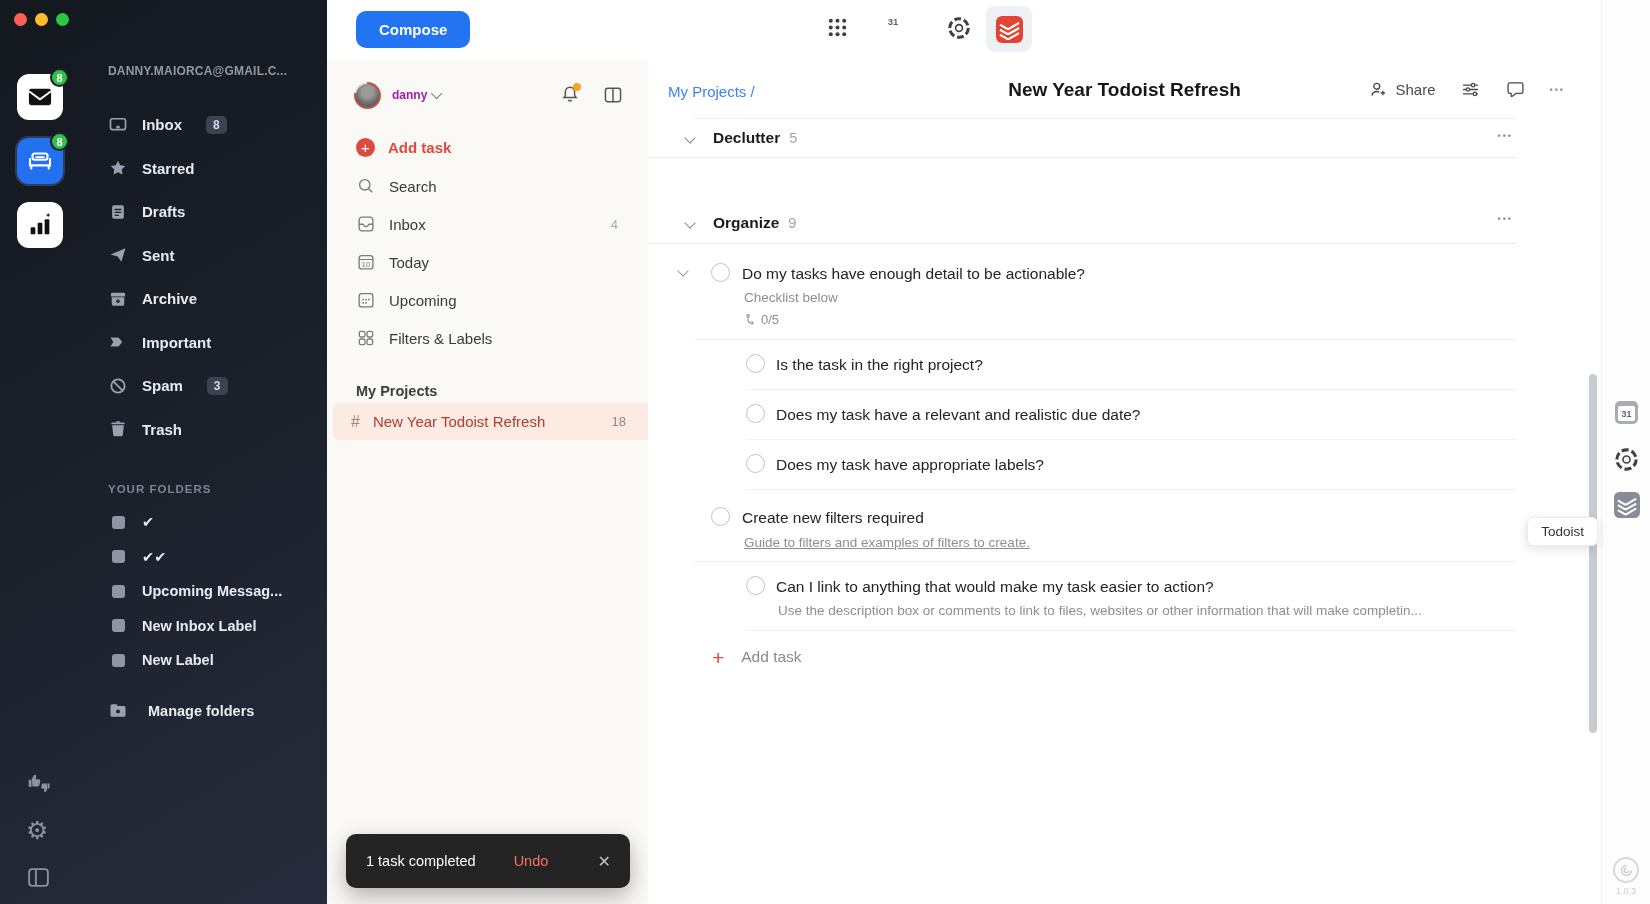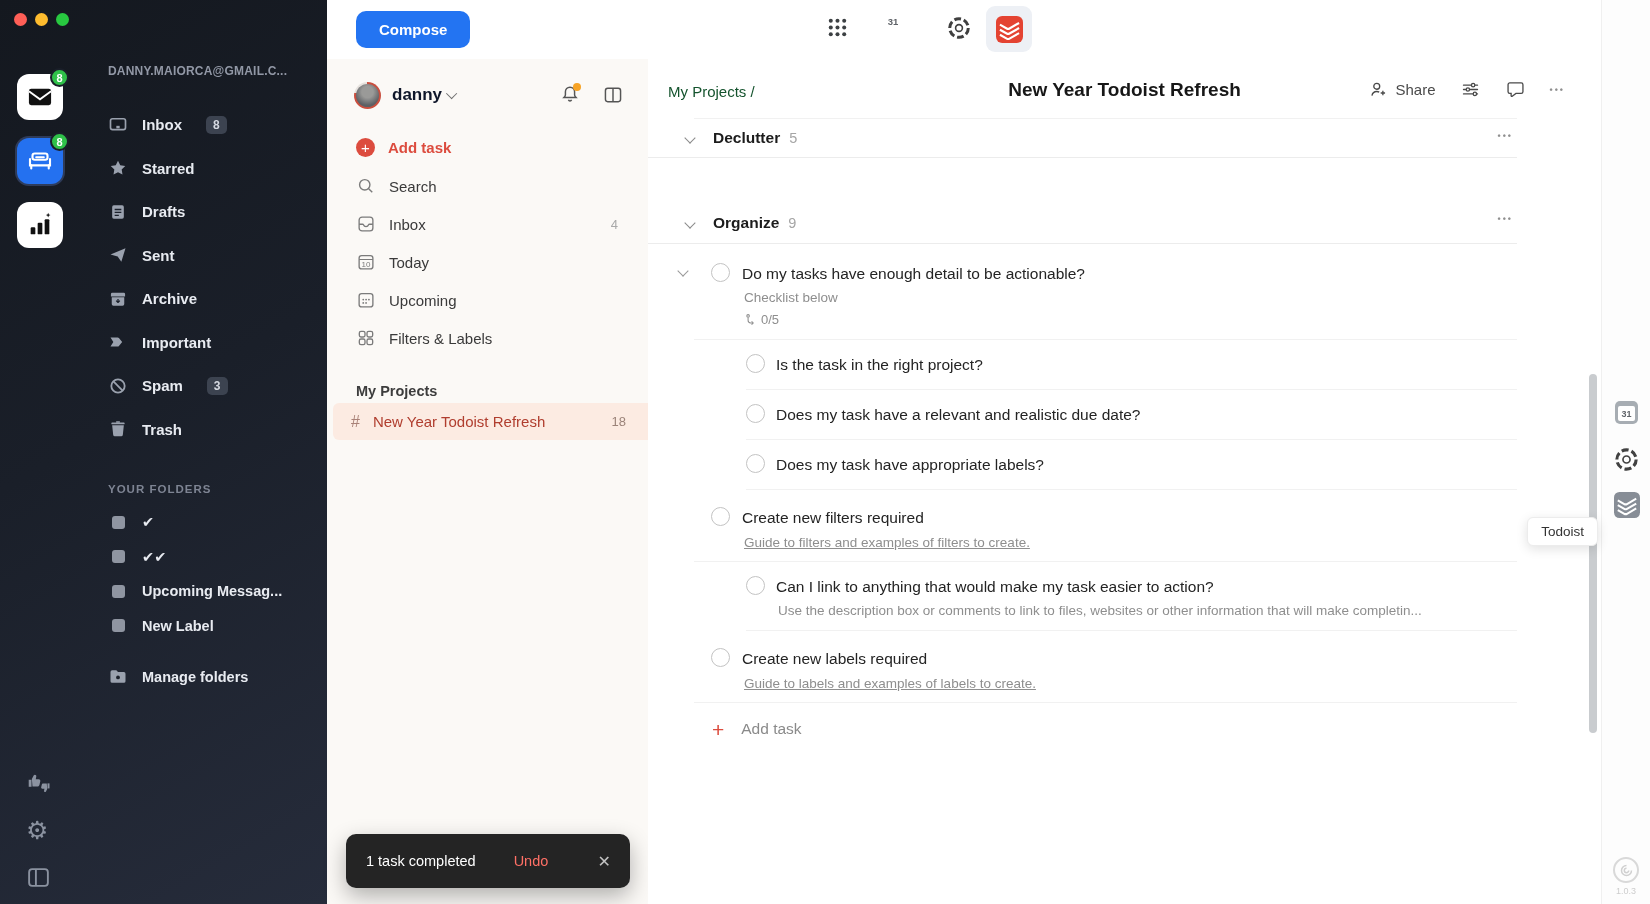--- a/index.html
+++ b/index.html
@@ -22,32 +22,32 @@
   .rail-bottom { position:absolute; left:26px; bottom:14px; display:flex; flex-direction:column; gap:22px; align-items:flex-start; color:#8b92a0; }
 
   .mail-nav { position:absolute; left:108px; top:64px; width:214px; }
   .acct { font-size:12px; font-weight:700; color:#9298a6; letter-spacing:.2px; margin-bottom:25px; }
   .mitem { height:43.5px; display:flex; align-items:center; gap:14px; color:#e8ebf1; font-size:15px; font-weight:700; cursor:default; }
   .mitem svg { width:20px; height:20px; flex:none; }
   .badge-d { background:#3c4350; color:#d6dae2; font-size:12px; font-weight:600; border-radius:5px; padding:2px 7px; margin-left:10px; }
   .fold-h { margin-top:32px; font-size:11.5px; font-weight:700; color:#7e8493; letter-spacing:1px; margin-bottom:10px; }
   .fitem { height:34.5px; display:flex; align-items:center; gap:17px; font-size:14.5px; font-weight:600; color:#e8ebf1; }
   .fsq { width:13px; height:13px; border-radius:3px; background:#8f95a1; margin-left:4px; flex:none; }
-  .manage { margin-top:12px; height:43px; display:flex; align-items:center; gap:14px; font-size:14.5px; font-weight:700; color:#e8ebf1; }
+  .manage { margin-top:12px; height:43px; display:flex; align-items:center; gap:20px; font-size:14.5px; font-weight:700; color:#e8ebf1; }
   .manage svg { width:20px; height:20px; }
 
   
   .td-sidebar { position:absolute; left:327px; top:0; width:321px; height:904px; background:#fbf9f6; }
   .td-top { height:59px; background:#fff; }
   .compose { position:absolute; left:29px; top:11px; height:37px; padding:0 23px; background:#2374f2; color:#fff;
     font-size:15px; font-weight:700; border:none; border-radius:10px; font-family:inherit; cursor:pointer; }
   .td-head { height:44px; margin-top:14px; padding:0 24px 0 27px; display:flex; align-items:center; }
   .avatar { width:27px; height:27px; border-radius:50%; background:conic-gradient(#c94f3f 0 78%, #e6e2de 78% 100%); padding:2px; margin-right:11px; }
   .avatar i { display:block; width:100%; height:100%; border-radius:50%; background:radial-gradient(circle at 50% 35%, #9a9a98 0 30%, #5d6064 70%); }
-  .td-user { font-size:17px; font-weight:700; color:#0f172a; margin-right:7px; }
+  .td-user { font-size:12px; font-weight:700; color:#a21caf; margin-right:7px; }
   .chev-d { width:8px; height:8px; border-left:1.6px solid #6f6f6f; border-bottom:1.6px solid #6f6f6f; transform:rotate(-45deg) translateY(-2px); }
   .td-head-icons { margin-left:auto; display:flex; gap:21px; align-items:center; }
   .td-nav { padding-left:29px; margin-top:10px; }
   .trow { height:38px; display:flex; align-items:center; gap:13px; font-size:15px; color:#3a3a3a; cursor:default; }
   .trow.add { height:40px; color:#dc4c3e; font-weight:600; }
   .addcirc { width:19px; height:19px; border-radius:50%; background:#dc4c3e; color:#fff; display:flex; align-items:center; justify-content:center; font-size:15px; font-weight:400; line-height:1; }
   .trow svg { flex:none; }
   .tcount { margin-left:auto; margin-right:30px; color:#a9a9a9; font-size:13px; font-weight:400; }
   .todayic { position:relative; width:20px; height:20px; }
   .todayic em { position:absolute; inset:0; top:4px; display:flex; align-items:center; justify-content:center; font-style:normal; font-size:8px; font-weight:400; color:#7b7b7b; }
@@ -58,21 +58,21 @@
   .proj-count { margin-left:auto; font-size:13px; color:#9b8379; }
   .toast { position:absolute; left:19px; bottom:16px; width:284px; height:54px; background:#242424; border-radius:10px;
     display:flex; align-items:center; padding:0 19px 0 20px; box-shadow:0 8px 22px rgba(0,0,0,.3); }
   .toast-msg { color:#fff; font-size:14.5px; }
   .toast-undo { color:#ff7066; font-size:14.5px; font-weight:500; margin-left:38px; cursor:pointer; }
   .toast-x { margin-left:auto; color:#c2c2c2; font-size:16px; cursor:pointer; }
 
   
   .main { position:absolute; left:648px; top:0; width:953px; height:904px; background:#fff; }
   .m-header { height:118px; position:relative; }
-  .crumb { position:absolute; left:20px; top:83px; font-size:15px; color:#14532d; cursor:pointer; }
+  .crumb { position:absolute; left:20px; top:83px; font-size:15px; color:#3b82f6; cursor:pointer; }
   .m-title { position:absolute; left:0; right:0; top:79px; text-align:center; font-size:19px; font-weight:700; color:#171717; }
   .actions { position:absolute; right:36px; top:79px; display:flex; align-items:center; gap:24px; color:#4a4a4a; }
   .share { display:flex; align-items:center; gap:7px; font-size:15px; cursor:pointer; }
   .more-dots { font-size:9px; letter-spacing:2px; color:#8f8f8f; font-weight:700; cursor:pointer; }
   .divline { border-top:1px solid #f1f1f1; margin:0 84px 0 46px; }
   .sect { height:39px; display:flex; align-items:center; position:relative; margin-right:84px; border-bottom:1px solid #ececec; padding-left:65px; }
   .sect.organize { margin-top:44px; height:42px; }
   .s-chev { position:absolute; left:38px; width:8px; height:8px; border-left:1.6px solid #8a8a8a; border-bottom:1.6px solid #8a8a8a; transform:rotate(-45deg); top:15px; cursor:pointer; }
   .sect.organize .s-chev { top:17px; }
   .s-name { font-size:15.5px; font-weight:700; color:#1c1c1c; }
@@ -243,20 +243,24 @@
     <div class="fitem">
         <span class="fsq"></span>
         <span>✔✔</span>
       </div>
     <div class="fitem">
         <span class="fsq"></span>
         <span>Upcoming Messag...</span>
       </div>
     <div class="fitem">
         <span class="fsq"></span>
+        <span>New Inbox Label</span>
+      </div>
+    <div class="fitem">
+        <span class="fsq"></span>
         <span>New Label</span>
       </div>
 
     <div class="manage">
       <svg viewBox="0 0 24 24">
           <path d="M3 6a2 2 0 0 1 2-2h5l2 2h7a2 2 0 0 1 2 2v9a2 2 0 0 1-2 2H5a2 2 0 0 1-2-2z" fill="#9aa1ae"></path>
           <circle cx="12" cy="12.5" r="2.3" fill="#1b202b"></circle>
         </svg>
       <span>Manage folders</span>
     </div>
@@ -433,25 +437,20 @@
   <div class="t tf">
     <span class="circ"></span>
     <div class="t-title">Create new filters required</div>
     <span class="t-link">Guide to filters and examples of filters to create.</span>
   </div>
 
   <div class="t sub sub5">
     <span class="circ"></span>
     <div class="t-title">Can I link to anything that would make my task easier to action?</div>
     <div class="t-desc">Use the description box or comments to link to files, websites or other information that will make completin...</div>
-  </div>
-  <div class="t tf">
-    <span class="circ"></span>
-    <div class="t-title">Create new labels required</div>
-    <span class="t-link">Guide to labels and examples of labels to create.</span>
   </div>
 
   <div class="add-row">
     <span class="add-plus">+</span>
     <span class="add-label">Add task</span>
   </div>
 </div>
 
 
 <span class="topbar-ic" style="left:826px; top:16px;">

